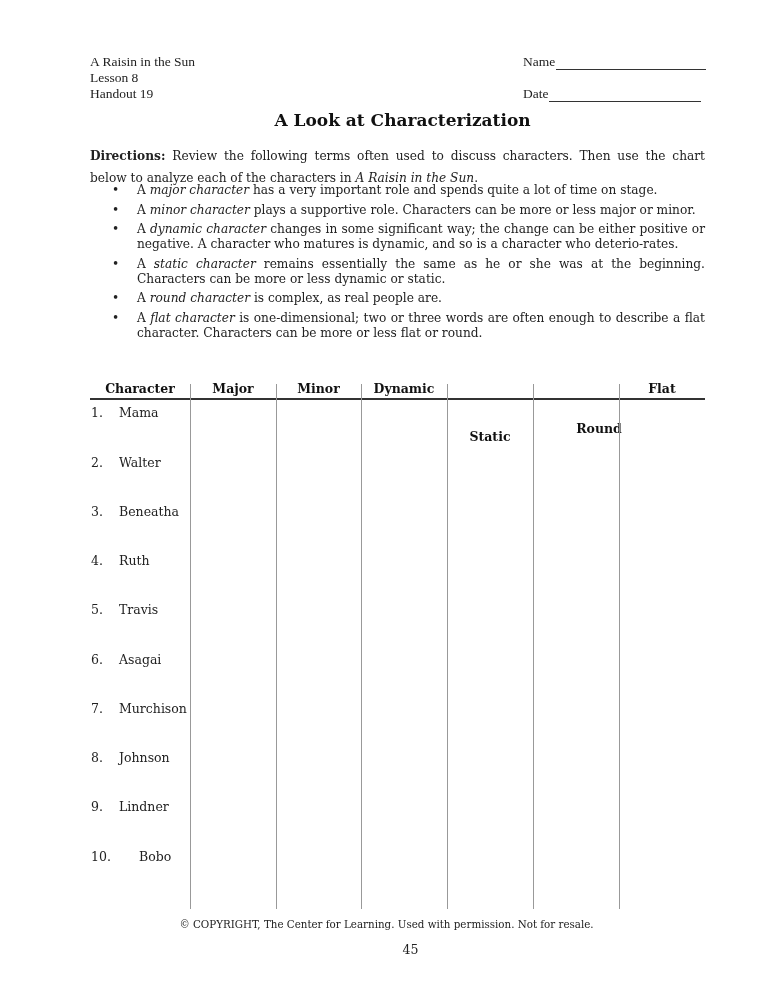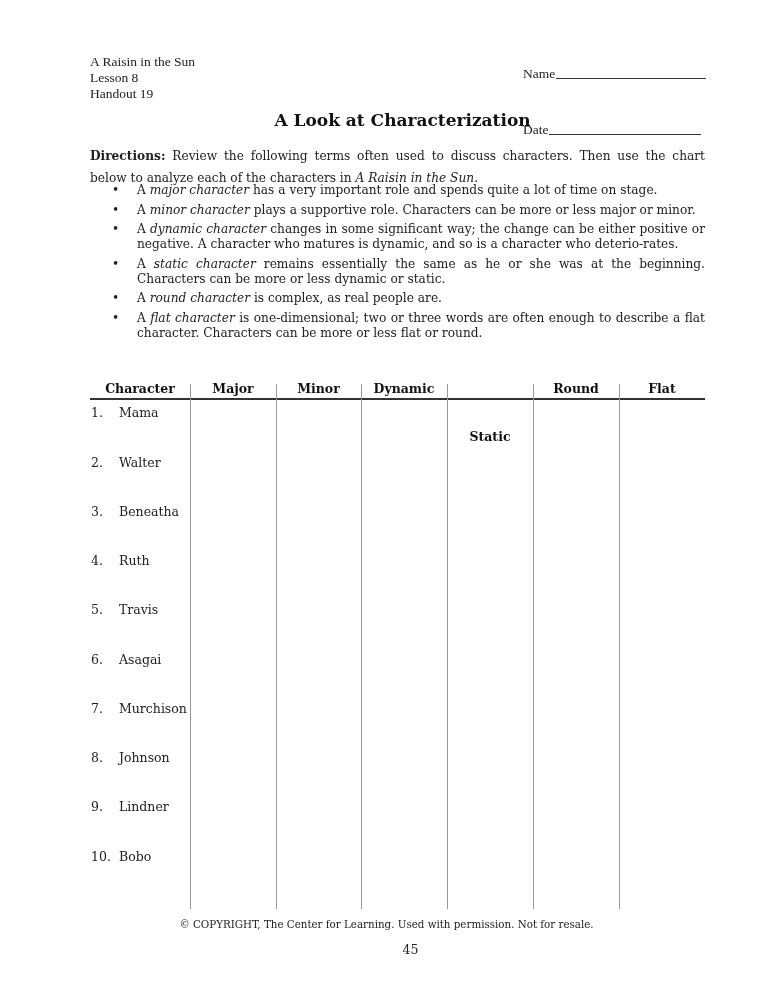--- a/index.html
+++ b/index.html
@@ -1,21 +1,21 @@
 <!DOCTYPE html>
 <html><head>
 <meta charset="utf-8">
 <style>
   html, body { margin: 0; padding: 0; background: #ffffff; }
   body { width: 773px; height: 1000px; position: relative; overflow: hidden;
          font-family: "DejaVu Serif", "Liberation Serif", serif; color: #222; }
   .hdr { position: absolute; font-family: "Liberation Serif", serif; font-size: 13.5px; line-height: 16px; color: #222; }
   .hdr-left { left: 90px; top: 54px; }
   .hdr-right { left: 523px; top: 54px; }
-  .hdr-right div { display: flex; height: 16px; margin-top: 12px; }
+  .hdr-right div { display: flex; align-items: flex-end; height: 16px; }
   .hdr-right .gap { height: 16px; }
   .blank { display: inline-block; border-bottom: 1px solid #333; width: 150px; height: 12px; margin-left: 1px; }
   .date-blank { width: 152px; }
   .title { position: absolute; left: 0; right: 0; top: 110px; text-align: center;
            font-family: "DejaVu Serif", serif; font-weight: bold; font-size: 17px; color: #111; padding-left: 32px; }
   .directions { position: absolute; left: 90px; width: 615px; top: 145px;
                 font-family: "DejaVu Serif", serif; font-size: 12.2px; line-height: 22px; text-align: justify; color: #222; }
   .directions b { font-weight: bold; }
   .bullets { position: absolute; left: 112px; width: 593px; top: 183px; margin: 0; padding: 0; list-style: none;
              font-family: "DejaVu Serif", serif; font-size: 12.2px; line-height: 15px; color: #222; }
@@ -63,21 +63,21 @@
   <li><span class="dot">•</span><span>A </span><i>round character</i><span> is complex, as real people are.</span></li>
   <li><span class="dot">•</span><span>A </span><i>flat character</i><span> is one-dimensional; two or three words are often enough to describe a flat character. Characters can be more or less flat or round.</span></li>
 </ul>
 
 <div class="table-head">
   <div class="th" style="left:0;width:100px;">Character</div>
   <div class="th" style="left:100px;width:86px;">Major</div>
   <div class="th" style="left:186px;width:85px;">Minor</div>
   <div class="th" style="left:271px;width:86px;">Dynamic</div>
   <div class="th" style="left:357px;width:86px;margin-top:48px;">Static</div>
-  <div class="th" style="left:443px;width:86px;">Round</div>
+  <div class="th" style="left:466px;width:86px;margin-top:40px;">Round</div>
   <div class="th" style="left:529px;width:86px;">Flat</div>
 </div>
 
 <div class="vline" style="left:190px;"></div>
 <div class="vline" style="left:276px;"></div>
 <div class="vline" style="left:361px;"></div>
 <div class="vline" style="left:447px;"></div>
 <div class="vline" style="left:533px;"></div>
 <div class="vline" style="left:619px;"></div>
 
@@ -110,19 +110,19 @@
     <span>Murchison</span>
   </div>
 <div class="row" style="top:750px;">
     <span class="num">8.</span>
     <span>Johnson</span>
   </div>
 <div class="row" style="top:799px;">
     <span class="num">9.</span>
     <span>Lindner</span>
   </div>
-<div class="row" style="top:849px;">
+<div class="row" style="top:849px;gap:20px;">
     <span class="num">10.</span>
     <span>Bobo</span>
   </div>
 
 <div class="footer">© COPYRIGHT, The Center for Learning. Used with permission. Not for resale.</div>
 <div class="page-num">45</div>
 
 </body></html>

